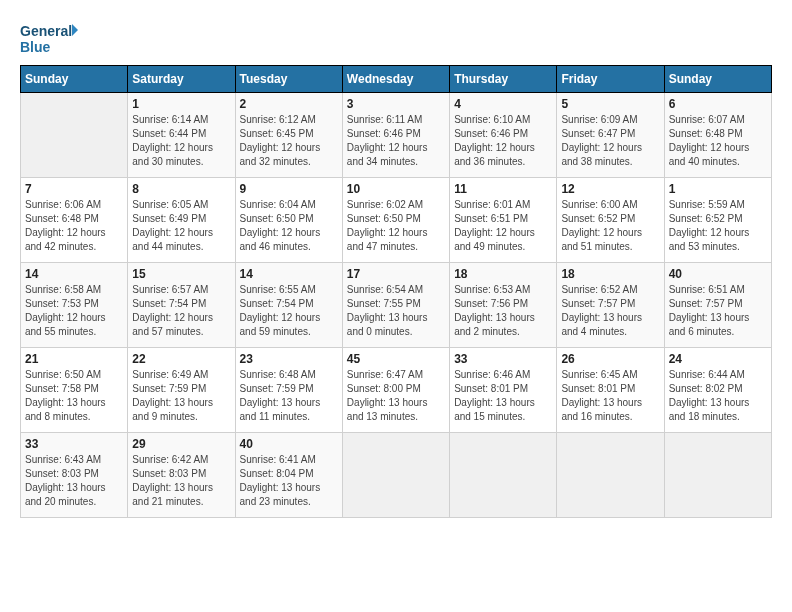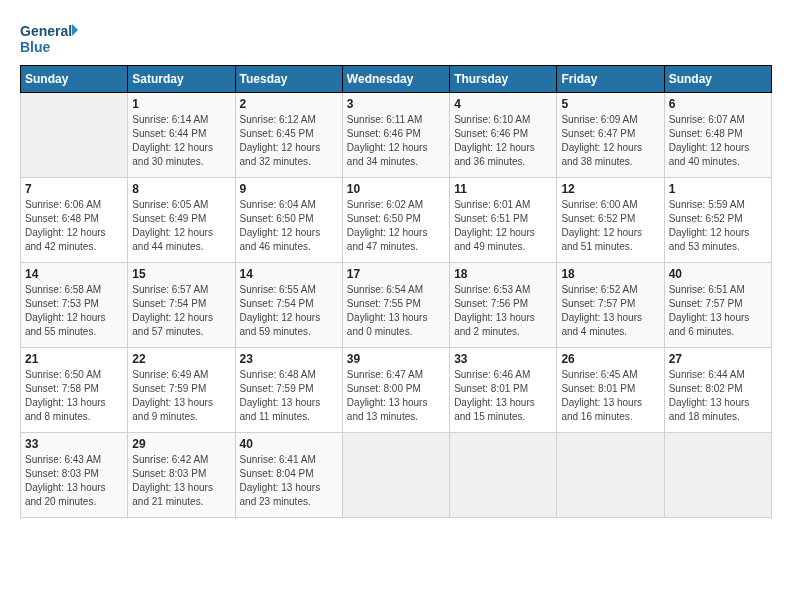--- a/index.html
+++ b/index.html
@@ -199,33 +199,33 @@
         </td>
         <td>
           <div class="day-number">22</div>
           <div class="day-info">Sunrise: 6:49 AM<br>Sunset: 7:59 PM<br>Daylight: 13 hours and 9 minutes.</div>
         </td>
         <td>
           <div class="day-number">23</div>
           <div class="day-info">Sunrise: 6:48 AM<br>Sunset: 7:59 PM<br>Daylight: 13 hours and 11 minutes.</div>
         </td>
         <td>
-          <div class="day-number">39</div>
+          <div class="day-number">45</div>
           <div class="day-info">Sunrise: 6:47 AM<br>Sunset: 8:00 PM<br>Daylight: 13 hours and 13 minutes.</div>
         </td>
         <td>
           <div class="day-number">33</div>
           <div class="day-info">Sunrise: 6:46 AM<br>Sunset: 8:01 PM<br>Daylight: 13 hours and 15 minutes.</div>
         </td>
         <td>
           <div class="day-number">26</div>
           <div class="day-info">Sunrise: 6:45 AM<br>Sunset: 8:01 PM<br>Daylight: 13 hours and 16 minutes.</div>
         </td>
         <td>
-          <div class="day-number">27</div>
+          <div class="day-number">24</div>
           <div class="day-info">Sunrise: 6:44 AM<br>Sunset: 8:02 PM<br>Daylight: 13 hours and 18 minutes.</div>
         </td>
       </tr>
       <tr>
         <td>
           <div class="day-number">33</div>
           <div class="day-info">Sunrise: 6:43 AM<br>Sunset: 8:03 PM<br>Daylight: 13 hours and 20 minutes.</div>
         </td>
         <td>
           <div class="day-number">29</div>

